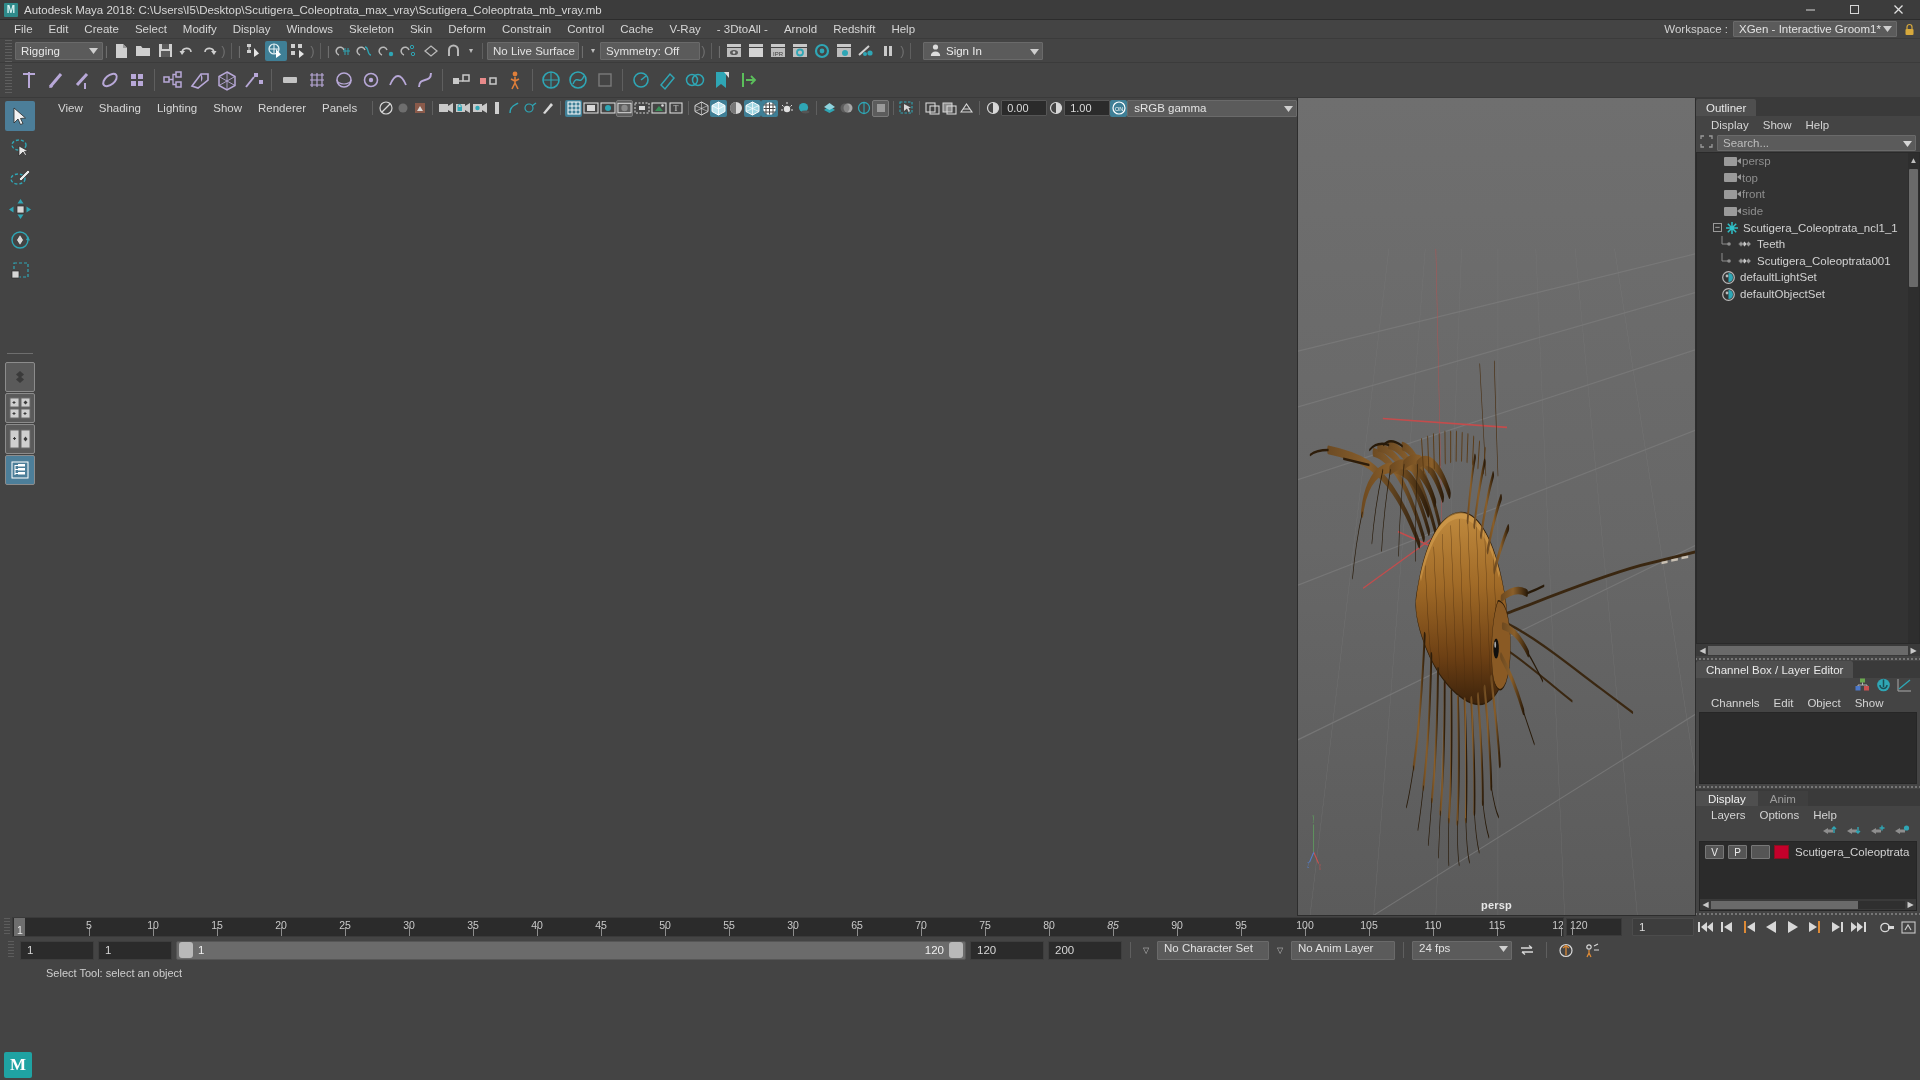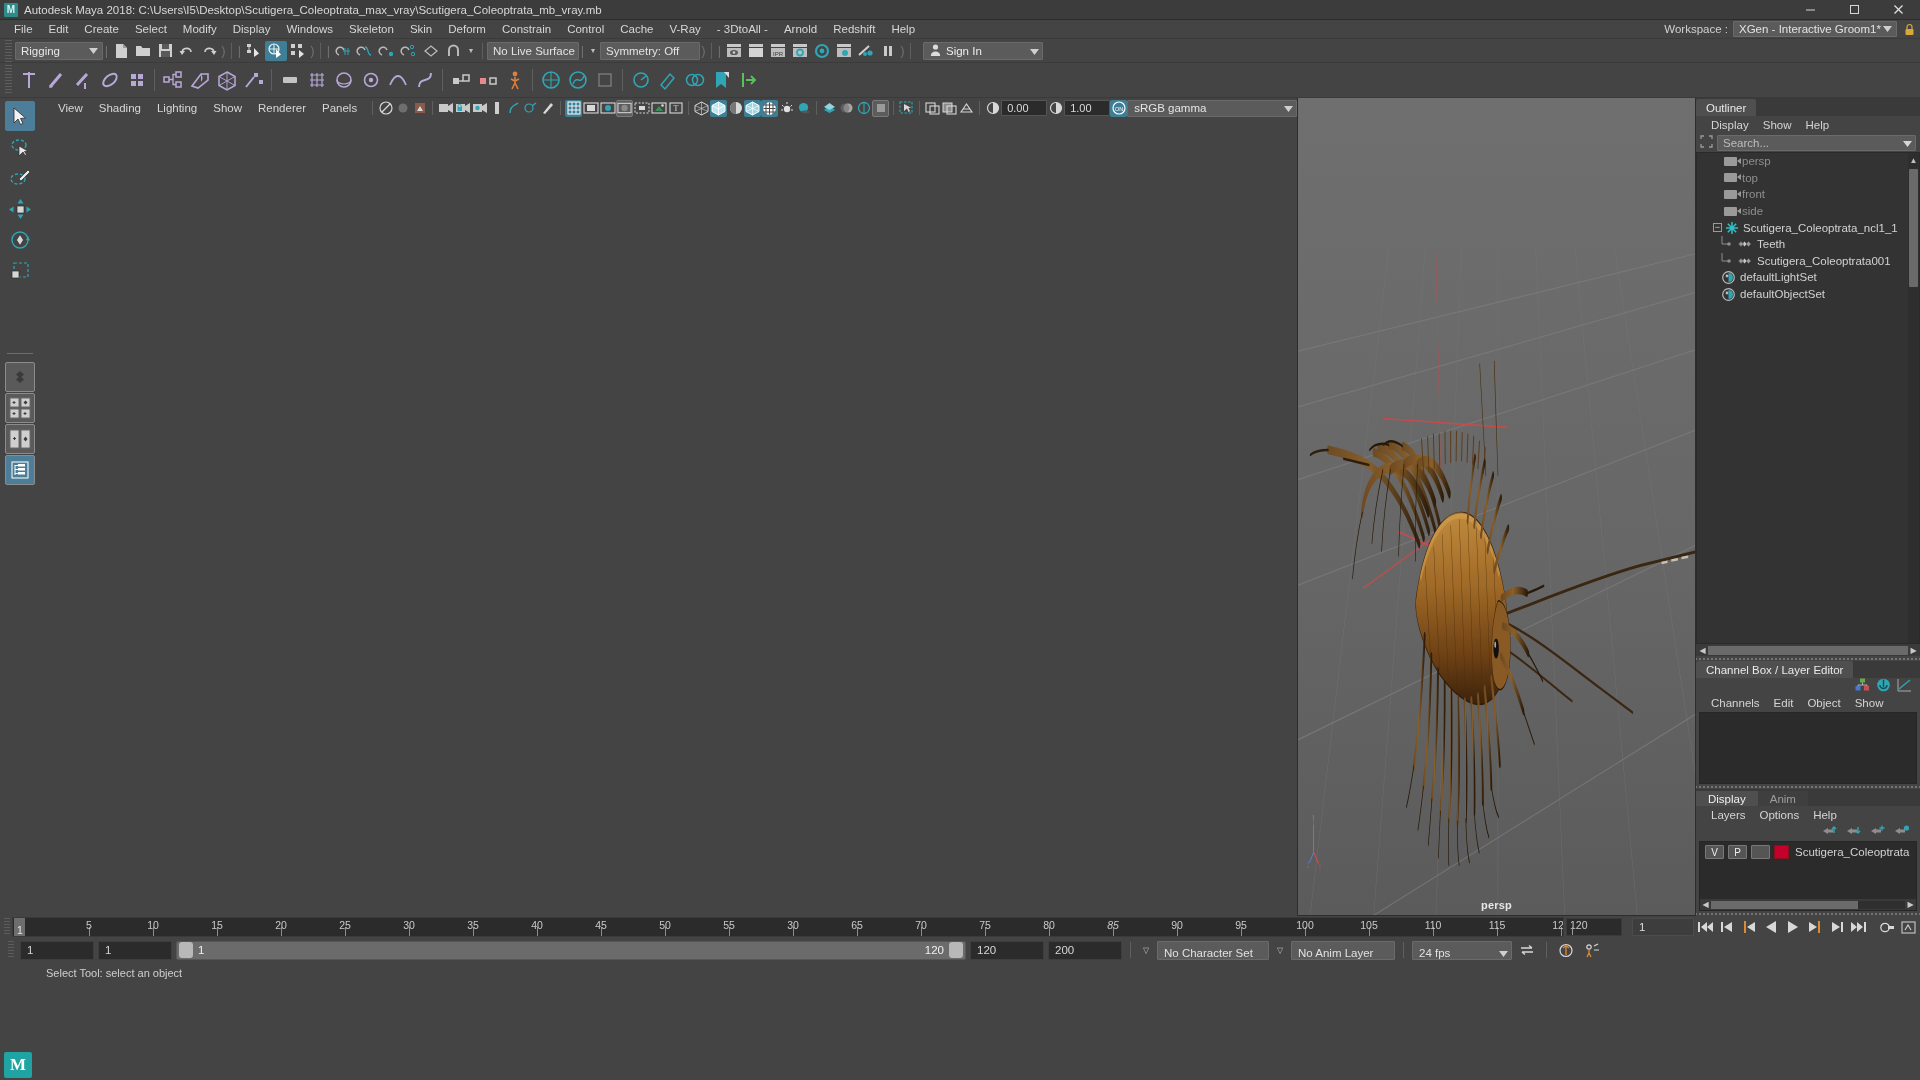--- a/index.html
+++ b/index.html
@@ -176,21 +176,21 @@
   .pbtn{ width:22px;height:20px;display:flex;align-items:center;justify-content:center;}
 
   .rangerow{ height:24px;background:#444;display:flex;align-items:center;gap:4px;padding-left:6px;}
   .rfield{ width:74px;height:19px;background:#2b2b2b;border:1px solid #3e3e3e;border-radius:1px;
     display:flex;align-items:center;padding-left:6px;font-size:11.5px;color:#d6d6d6;}
   .rangebar{ flex:1;height:19px;background:#6b6b6b;border:1px solid #565656;border-radius:2px;
     position:relative;display:flex;align-items:center;}
   .rhandle{ width:14px;height:16px;background:#b8b8b8;border-radius:3px;}
   .rlabel{ font-size:11.5px;color:#f0f0f0;margin:0 5px;}
   .dsel{ height:19px;background:#5b5b5b;border:1px solid #6a6a6a;border-radius:1px;
-    display:flex;align-items:flex-end;padding-left:6px;font-size:11.5px;color:#e0e0e0;position:relative;}
+    display:flex;align-items:flex-start;padding-left:6px;font-size:11.5px;color:#e0e0e0;position:relative;}
 
   
   .cmdrow{ height:24px;background:#444;display:flex;align-items:center;gap:6px;padding-left:8px;}
   .mel-label{ width:38px;font-size:11.5px;color:#d6d6d6;text-align:center;}
   .cmd-input{ height:18px;background:#2b2b2b;border:1px solid #3e3e3e;border-radius:1px;}
   .statusrow{ height:22px;background:#444;display:flex;align-items:center;padding-left:12px;
     font-size:11px;color:#cfcfcf;}
   .maya-badge{ position:absolute;left:4px;bottom:2px;width:28px;height:26px;background:#1fa3a3;
     display:flex;align-items:center;justify-content:center;border-radius:2px;
     color:#ffffff;font-size:17px;font-weight:bold;font-family:"Liberation Serif",serif;}

